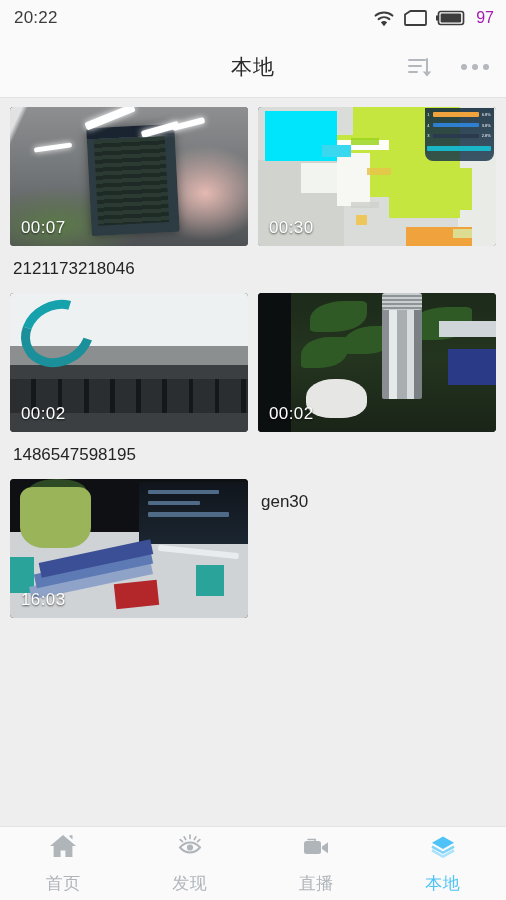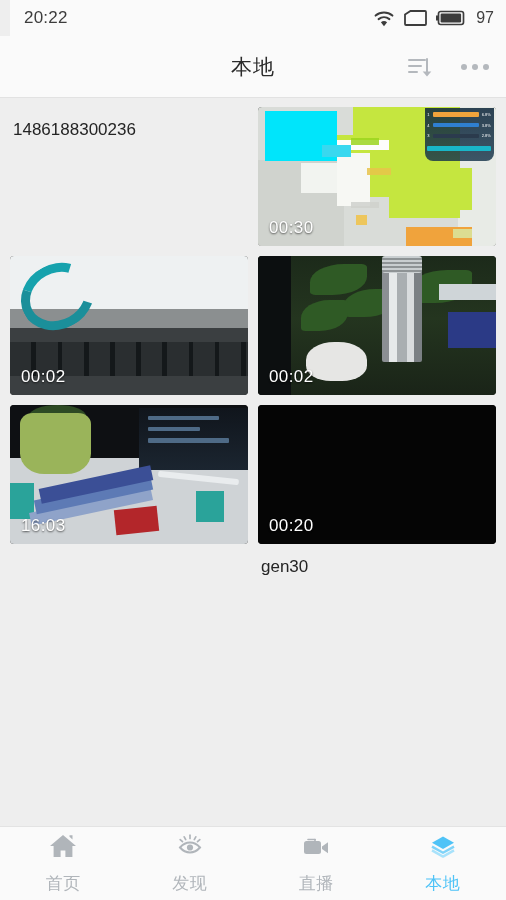--- a/index.html
+++ b/index.html
@@ -9,26 +9,25 @@
     font-family:"Liberation Sans","DejaVu Sans",sans-serif;
     overflow:hidden;
   }
   #app { position:relative; width:506px; height:900px; display:flex; flex-direction:column; background:#eeeeee; }
 
   
   .statusbar {
     height:36px; background:#fafafa; flex:0 0 36px;
     display:flex; align-items:center; justify-content:space-between;
     padding:0 12px 0 14px;
-    margin-left:10px;
   }
   .status-time { font-size:17px; color:#3c3c3c; letter-spacing:.2px; }
   .status-right { display:flex; align-items:center; gap:9px; }
   .status-right svg { display:block; }
-  .batt-pct { font-size:16px; color:#404040; margin-left:1px; }
+  .batt-pct { font-size:16px; color:#a21caf; margin-left:1px; }
 
   
   .header {
     height:62px; flex:0 0 62px; background:#fafafa;
     position:relative; display:flex; align-items:center; justify-content:center;
     border-bottom:1px solid #e2e2e2;
   }
   .header-title { font-size:21px; color:#2b2b2b; letter-spacing:1px; }
   .header-actions {
     position:absolute; right:14px; top:0; height:62px;
@@ -221,21 +220,30 @@
           <i></i>
         </div>
       </div>
     </div>
   </div>
 
   <div class="content">
     <div class="grid">
 
       <div class="cell left">
-        <div class="cap">1486188300236</div>
+        <div class="thumb">
+          <div class="art art-office">
+            <div class="lamp a"></div>
+            <div class="lamp b"></div>
+            <div class="lamp c"></div>
+            <div class="lamp d"></div>
+          </div>
+          <div class="dur">00:07</div>
+        </div>
+        <div class="cap">2121173218046</div>
       </div>
 
       <div class="cell right">
         <div class="thumb">
           <div class="art art-weiqi">
             <div class="wq wq-light"></div>
             <div class="wq wq-green1"></div>
             <div class="wq wq-green3"></div>
             <div class="wq wq-green2"></div>
             <div class="wq wq-green4"></div>
@@ -282,20 +290,21 @@
             <div class="rkey" style="left:6%;"></div>
             <div class="rkey" style="left:17%;"></div>
             <div class="rkey" style="left:28%;"></div>
             <div class="rkey" style="left:50%;"></div>
             <div class="rkey" style="left:61%;"></div>
             <div class="rkey" style="left:72%;"></div>
             <div class="rkey" style="left:83%;"></div>
           </div>
           <div class="dur">00:02</div>
         </div>
+        <div class="cap">1486547598195</div>
       </div>
 
       <div class="cell right">
         <div class="thumb">
           <div class="art art-plant">
             <div class="ap ap-dark"></div>
             <div class="ap ap-leaf" style="left:22%;top:6%;width:24%;height:22%;"></div>
             <div class="ap ap-leaf" style="left:36%;top:24%;width:22%;height:20%;"></div>
             <div class="ap ap-leaf" style="left:18%;top:32%;width:20%;height:22%;"></div>
             <div class="ap ap-leaf" style="left:64%;top:10%;width:26%;height:24%;"></div>
@@ -324,24 +333,20 @@
             <div class="ad ad-book3"></div>
             <div class="ad ad-book2"></div>
             <div class="ad ad-book1"></div>
             <div class="ad ad-red"></div>
           </div>
           <div class="dur">16:03</div>
         </div>
       </div>
 
       <div class="cell right">
-        <div class="thumb">
-          <div class="art art-black"></div>
-          <div class="dur">00:20</div>
-        </div>
         <div class="cap">gen30</div>
       </div>
 
     </div>
   </div>
 
   <div class="tabbar">
 
     <div class="tab">
       <span>

